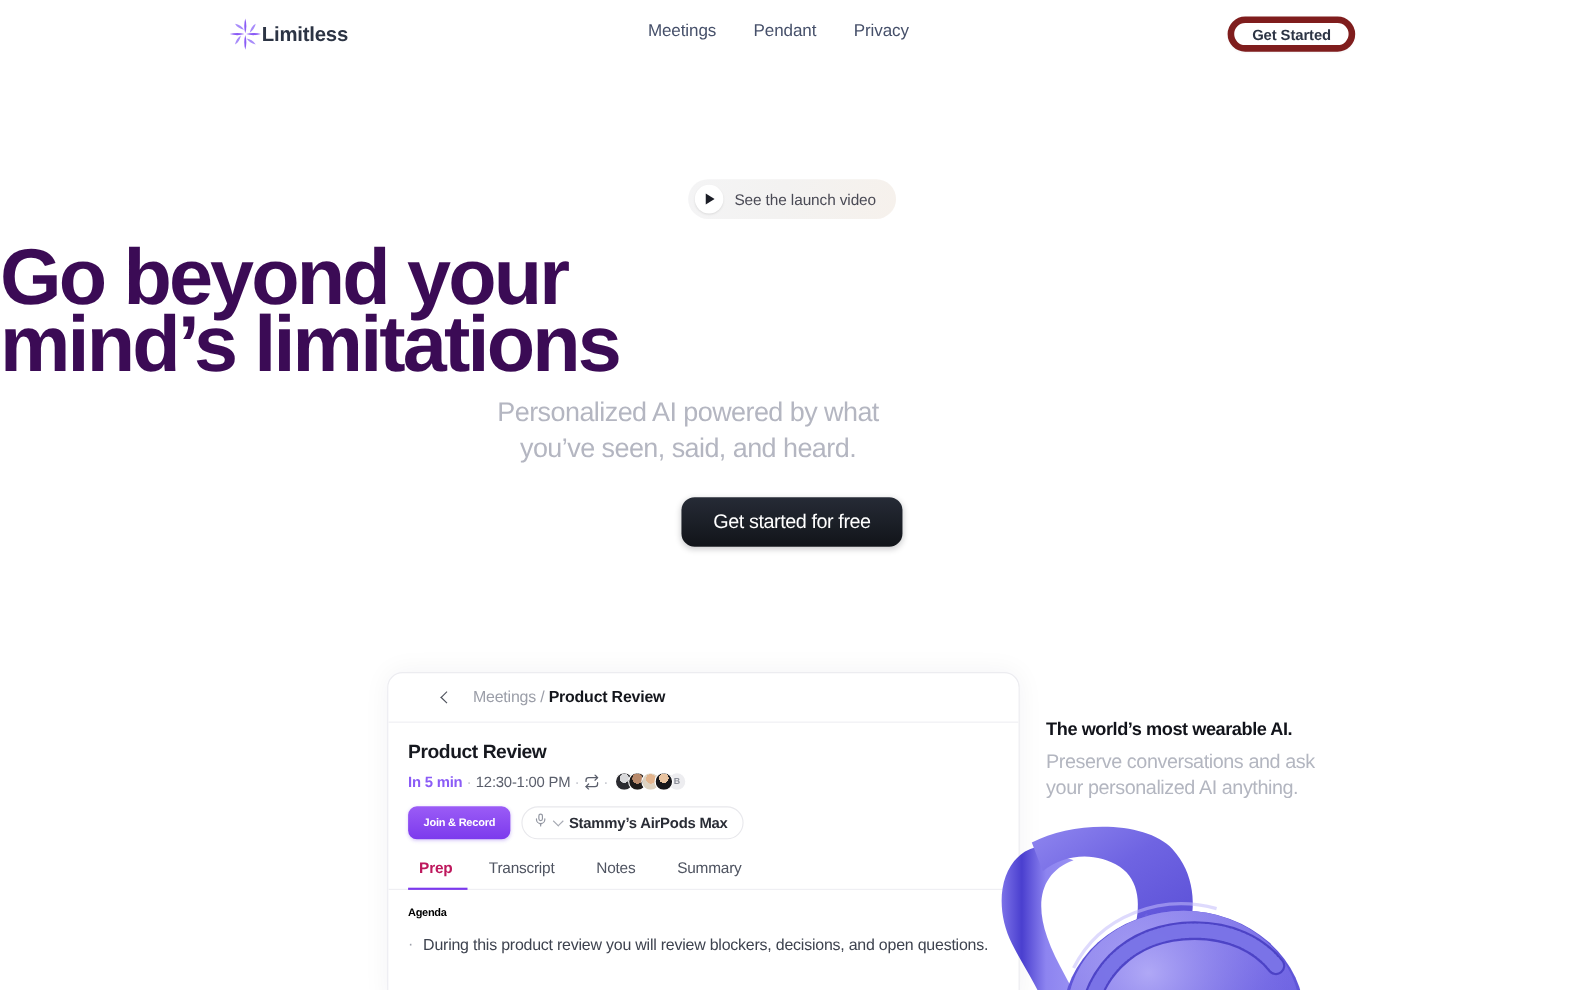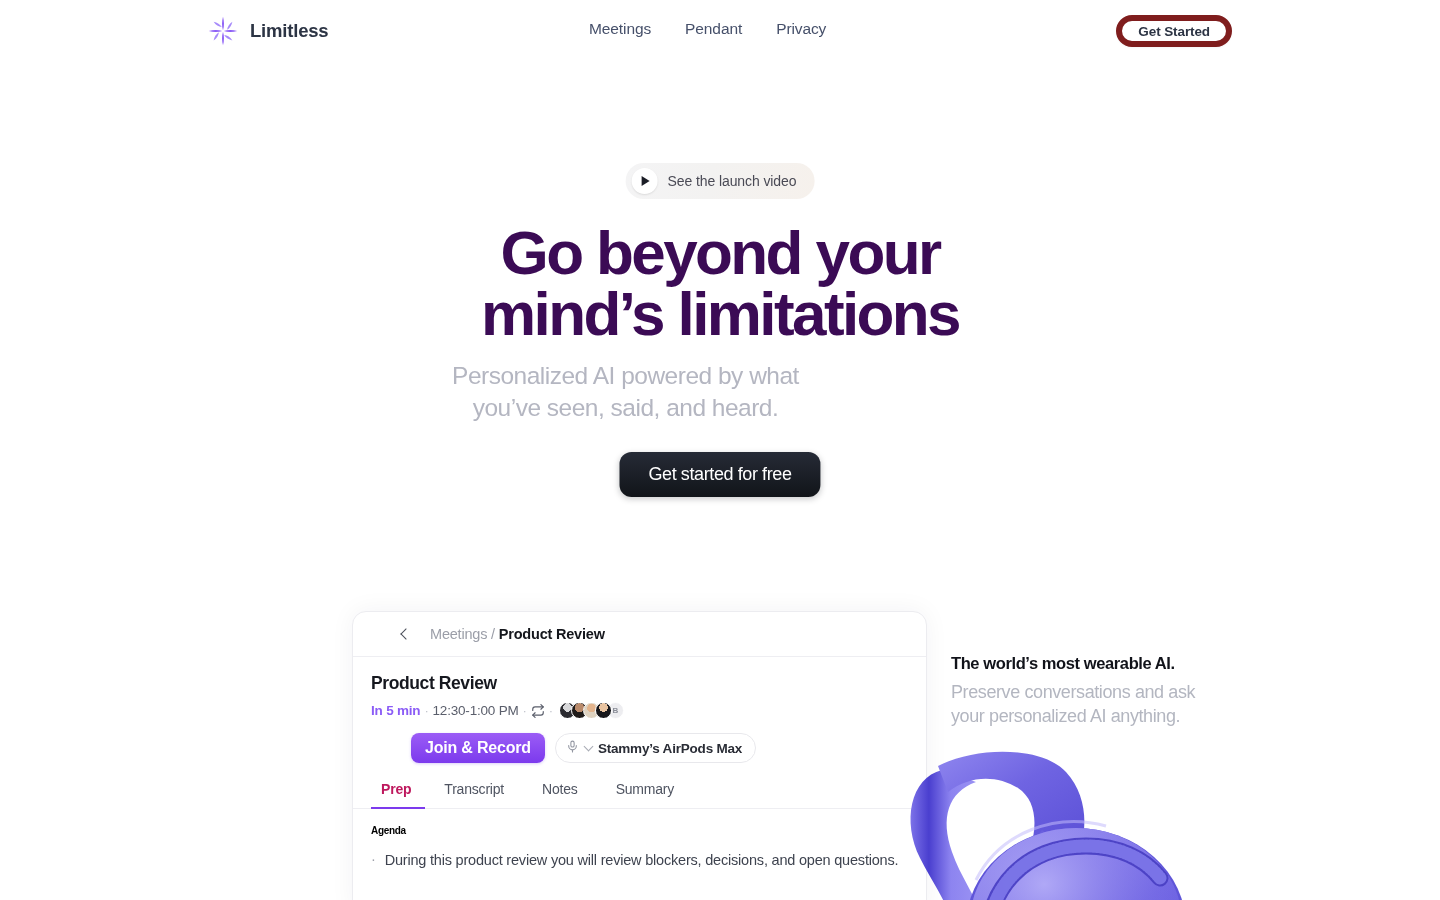--- a/index.html
+++ b/index.html
@@ -21,21 +21,20 @@
     height: 62px;
     display: flex;
     align-items: center;
   }
   .brand {
     position: absolute;
     left: 208px;
     top: 16px;
     display: flex;
     align-items: center;
-    gap: 12px;
     cursor: pointer;
   }
   .brand-mark {
     width: 30px; height: 30px;
     position: relative;
     display: block;
   }
   .brand-name {
     font-size: 18.5px;
     font-weight: bold;
@@ -117,22 +116,22 @@
   .video-pill-label {
     font-size: 14px;
     color: #4a4a55;
     letter-spacing: -0.1px;
   }
 
   .headline {
     position: absolute;
     top: 222px;
     width: 1440px;
-    text-align: center;
-    font-size: 62px;
+    text-align: left;
+    font-size: 72px;
     line-height: 61px;
     font-weight: bold;
     letter-spacing: -2.6px;
     color: #3b0b55;
   }
   .headline .l2 { display: block; }
 
   .subhead {
     position: absolute;
     top: 360px;
@@ -269,28 +268,27 @@
     align-items: center;
     gap: 10px;
   }
   .join-btn {
     height: 30px;
     padding: 0 14px;
     border: none;
     border-radius: 8px;
     background: linear-gradient(180deg, #9b5cf6 0%, #7c3aed 100%);
     color: #ffffff;
-    font-size: 16px;
+    font-size: 10px;
     font-weight: bold;
     letter-spacing: -0.2px;
     cursor: pointer;
     font-family: "Liberation Sans", sans-serif;
     display: flex; align-items: center;
     box-shadow: 0 1px 3px rgba(110,60,230,0.25);
-    margin-left: 40px;
   }
   .device-pill {
     height: 30px;
     padding: 0 13px 0 10px;
     display: flex;
     align-items: center;
     gap: 6px;
     border: 1px solid #e8e8ec;
     border-radius: 999px;
     background: #ffffff;

